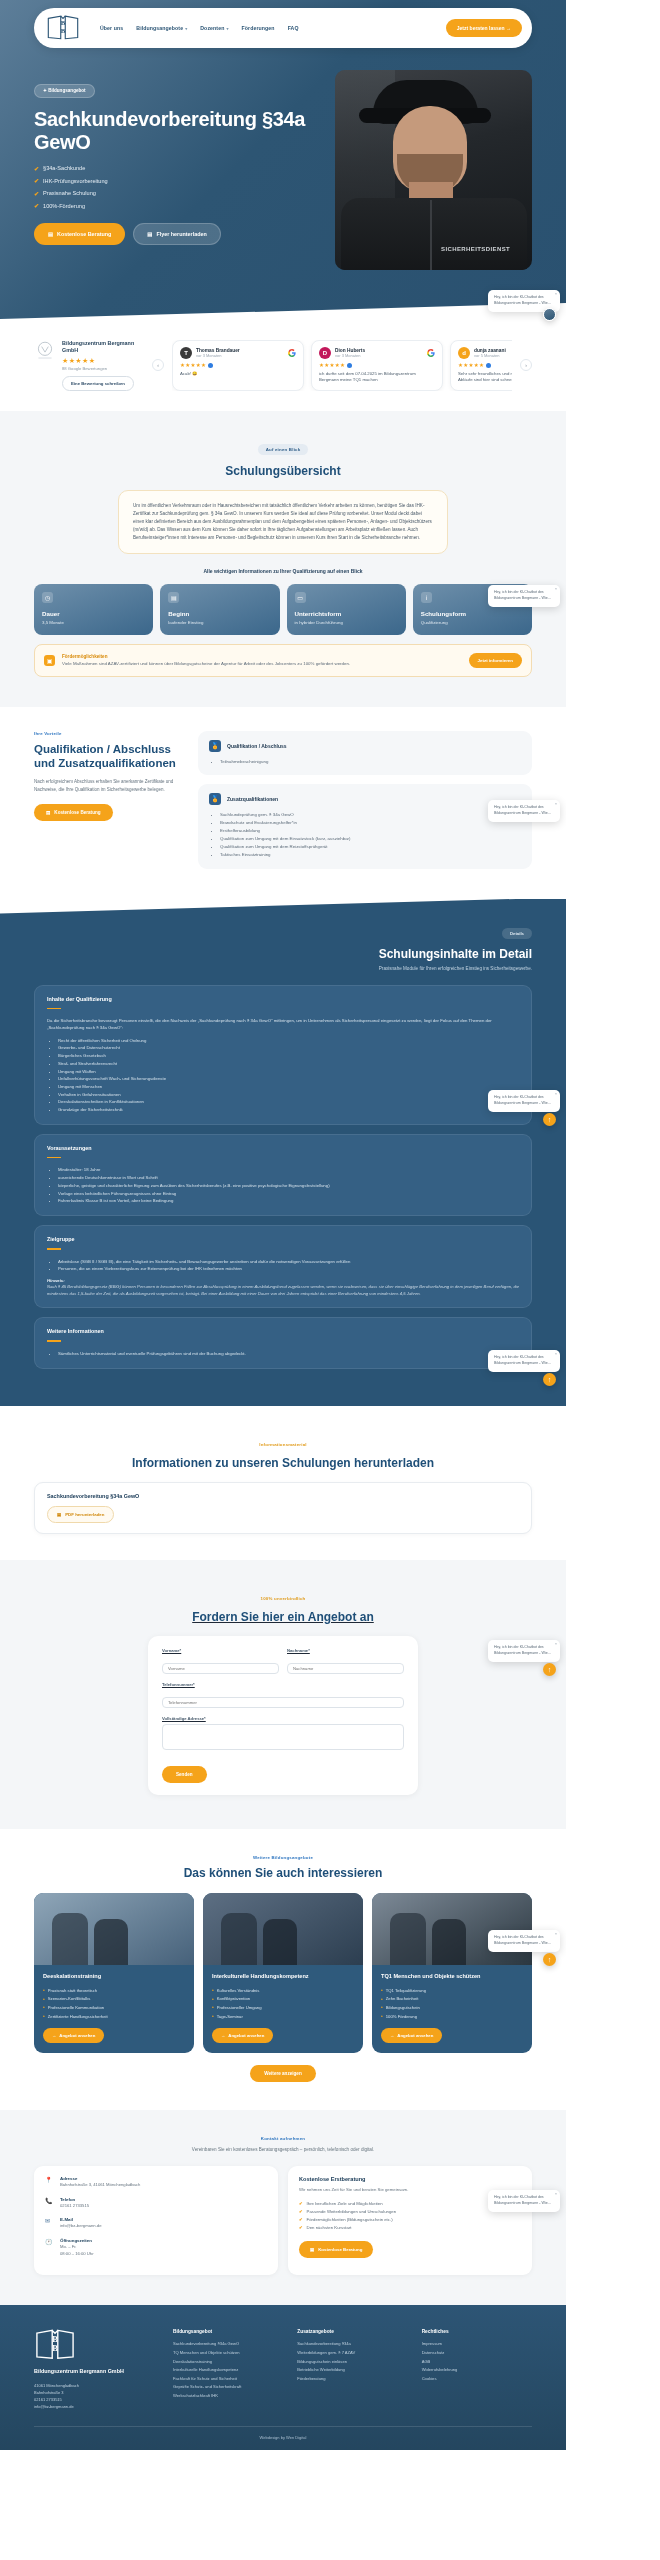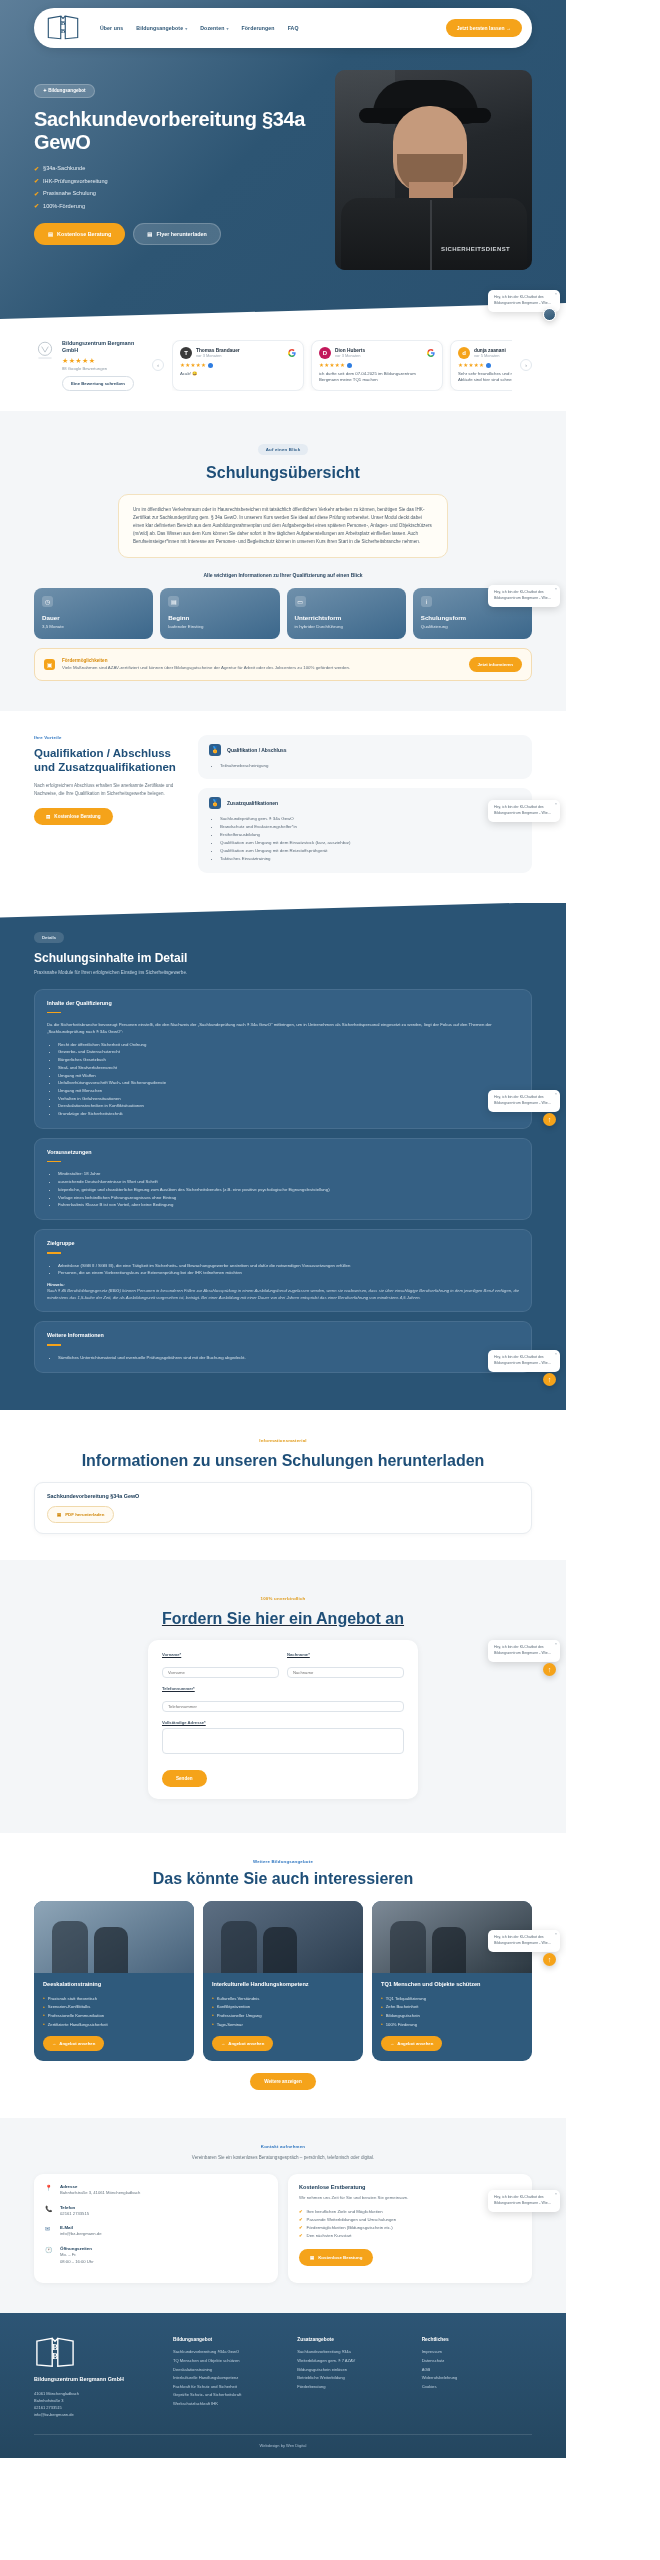--- a/index.html
+++ b/index.html
@@ -141,21 +141,21 @@
     display:flex; align-items:center; gap:2px;}
   .verified { width:5px; height:5px; border-radius:50%; background:#2f7de1; display:inline-block;}
   .rev-text { font-size:4.3px; color:#50606f; line-height:1.5; }
 
   
   .overview { background: #f4f6f8; padding: 26px 34px 30px 34px; text-align:center; }
   .eyebrow {
     display:inline-block; font-size:4.4px; font-weight:800; color:#2d5c86;
     background:#e4ebf2; border-radius:8px; padding:3px 8px; letter-spacing:.2px;
   }
-  .sec-title { font-size:16px; font-weight:800; color:#1f4f78; margin:9px 0 12px; }
+  .sec-title { font-size:12px; font-weight:800; color:#1f4f78; margin:9px 0 12px; }
   .intro-box {
     background:#fffdf7; border:1px solid #f3e2bf; border-radius:10px;
     padding:11px 14px; text-align:left; max-width: 330px; margin: 0 auto;
   }
   .intro-box p { font-size:4.6px; line-height:1.75; color:#4a5a69; }
   .all-info { font-size:5px; font-weight:800; color:#2b4761; margin:14px 0 10px; }
   .cards4 { display:flex; gap:7px; }
   .card4 {
     flex:1 1 0; background:linear-gradient(160deg,#6f90ab,#3b678b); border-radius:8px;
     padding:8px 8px 10px; text-align:left; color:#fff; min-height:46px;
@@ -189,37 +189,37 @@
   .qbox-ic { width:12px; height:12px; border-radius:3px; background:#2f5f8c; color:#fff;
     display:flex; align-items:center; justify-content:center; font-size:6.5px; flex:0 0 auto;}
   .qbox-t { font-size:5px; font-weight:800; color:#213a52;}
   .qbox ul { margin-left:11px; }
   .qbox li { font-size:4.4px; color:#5b6a78; line-height:1.85;}
 
   
   .detail { background:#2a5475; padding: 22px 34px 28px; position:relative; }
   .detail:before { content:""; position:absolute; left:0; right:0; top:-1px; height:16px;
     background:#fff; clip-path: polygon(0 0, 100% 0, 100% 0%, 0 100%); }
-  .detail-head { text-align:left; margin-bottom:14px; position:relative; }
+  .detail-head { text-align:right; margin-bottom:14px; position:relative; }
   .pill-d { display:inline-block; font-size:4.3px; font-weight:700; color:#dbe6ef;
     background:rgba(255,255,255,.14); border-radius:8px; padding:3px 8px;}
   .detail-title { font-size:12px; font-weight:800; color:#fff; margin:8px 0 5px;}
   .detail-sub { font-size:4.6px; color:#c3d4e2;}
   .dbox { background:#36618300; background-color:#35608230; border:1px solid rgba(255,255,255,.09);
     border-radius:9px; padding:10px 12px; margin-bottom:9px; background-color:#356084;}
   .dbox-t { font-size:5.4px; font-weight:800; color:#fff;}
   .dline { width:14px; height:1.5px; background:#f5a31a; margin:6px 0 8px;}
   .dbox p { font-size:4.3px; color:#d3e0ea; line-height:1.7; margin-bottom:5px;}
   .dbox ul { margin-left:11px;}
   .dbox li { font-size:4.3px; color:#d3e0ea; line-height:1.8;}
   .hint-t { font-size:4.3px; font-weight:800; color:#e9f0f6; font-style:italic; margin-top:5px;}
   .hint-p { font-size:4.2px; color:#cbd9e5; line-height:1.7; font-style:italic;}
 
   
-  .downloads { background:#fff; padding: 18px 34px 26px; text-align:center; }
+  .downloads { background:#fff; padding: 26px 34px 26px; text-align:center; }
   .eyebrow-o { display:inline-block; font-size:4.4px; font-weight:800; color:#e09a18; letter-spacing:.2px;}
   .dl-card { margin-top:12px; background:#fff; border:1px solid #e8ecf0; border-radius:9px;
     padding:10px 12px; text-align:left; box-shadow:0 1px 4px rgba(0,0,0,.04);}
   .dl-name { font-size:5.4px; font-weight:800; color:#20405c;}
   .dl-btn { margin-top:7px; display:inline-flex; align-items:center; gap:4px;
     background:#fffaf0; border:1px solid #f0d9ab; color:#d1890d; font-size:4.4px;
     font-weight:700; border-radius:10px; padding:5px 9px; cursor:pointer;}
 
   
   .offer { background:#f4f6f8; padding: 26px 34px 34px; text-align:center;text-decoration:underline; }
@@ -637,21 +637,21 @@
       <div class="fgroup">
         <label class="flabel">Vollständige Adresse*</label>
         <textarea class="ftext" placeholder="" style=""></textarea>
       </div>
       <button class="fsubmit">Senden</button>
     </form>
   </section>
 
   <section class="related">
     <div class="eyebrow-s">Weitere Bildungsangebote</div>
-    <h2 class="sec-title" style="margin-top:6px">Das könnte Sie auch interessieren</h2>
+    <h2 class="sec-title" style="margin-top:6px">Das können Sie auch interessieren</h2>
     <div class="rel-grid">
 
       <div class="rel-card">
         <div class="rel-img a">
             <div class="f1"></div>
             <div class="f2"></div>
           </div>
         <div class="rel-body">
           <div class="rel-title">Deeskalationstraining</div>
           <ul class="rel-list">

